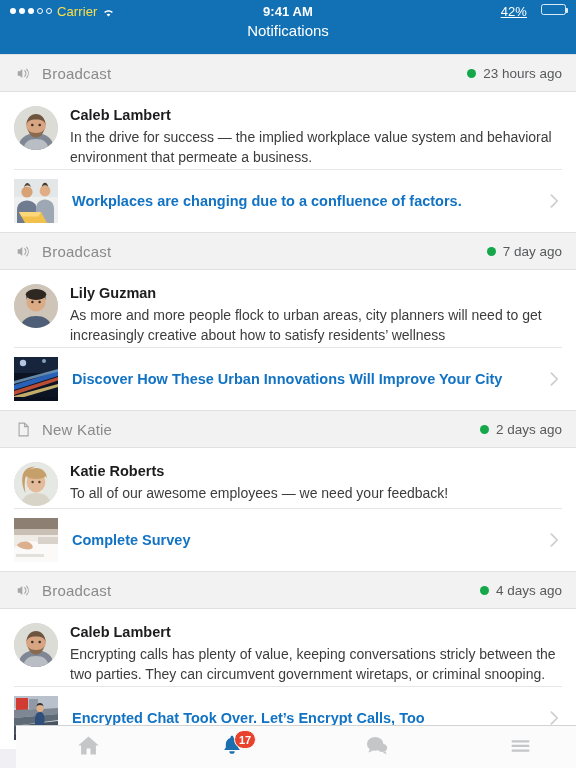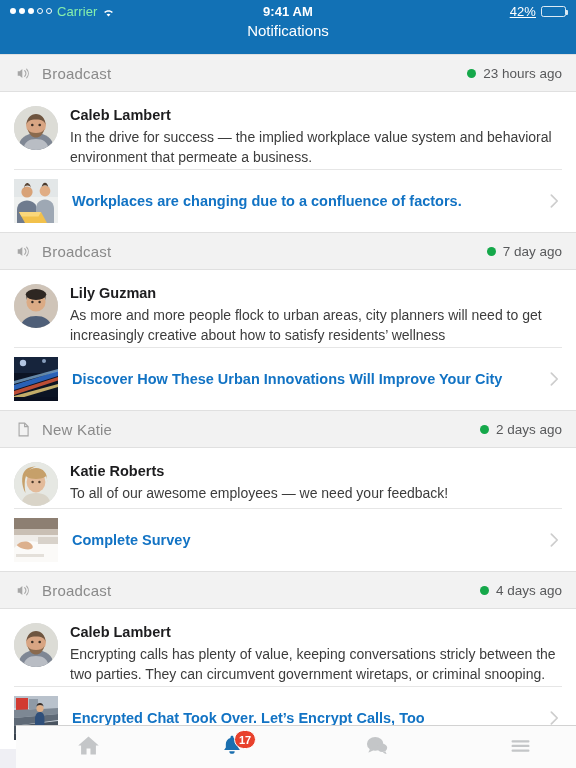--- a/index.html
+++ b/index.html
@@ -15,24 +15,24 @@
   
   .statusbar {
     height:22px; background:#1271b5; color:#ffffff;
     display:flex; align-items:center; padding:0 10px;
     font-size:13px; letter-spacing:.1px;
   }
   .sb-left { display:flex; align-items:center; gap:5px; flex:1; }
   .dots { display:flex; align-items:center; gap:3px; }
   .dot { width:6px; height:6px; border-radius:50%; background:#ffffff; }
   .dot.empty { background:transparent; border:1px solid #ffffff; width:6px; height:6px; }
-  .carrier { font-size:13px; color:#86efac; }
+  .carrier { font-size:13px; color:#fde047; }
   .wifi { display:inline-block; width:13px; height:11px; position:relative; }
   .sb-center { flex:0 0 auto; font-size:13px; font-weight:600; }
-  .sb-right { flex:1; display:flex; align-items:center; justify-content:flex-end; gap:5px;text-decoration:underline; }
+  .sb-right { flex:1; display:flex; align-items:flex-start; justify-content:flex-end; gap:14px;text-decoration:underline; }
   .batt-pct { font-size:13px; }
   .batt {
     width:25px; height:11px; border:1px solid rgba(255,255,255,.85);
     border-radius:2.5px; position:relative; padding:1px;
   }
   .batt::after {
     content:""; position:absolute; right:-3px; top:3px;
     width:2px; height:5px; background:rgba(255,255,255,.85);
     border-radius:0 1px 1px 0;
   }

